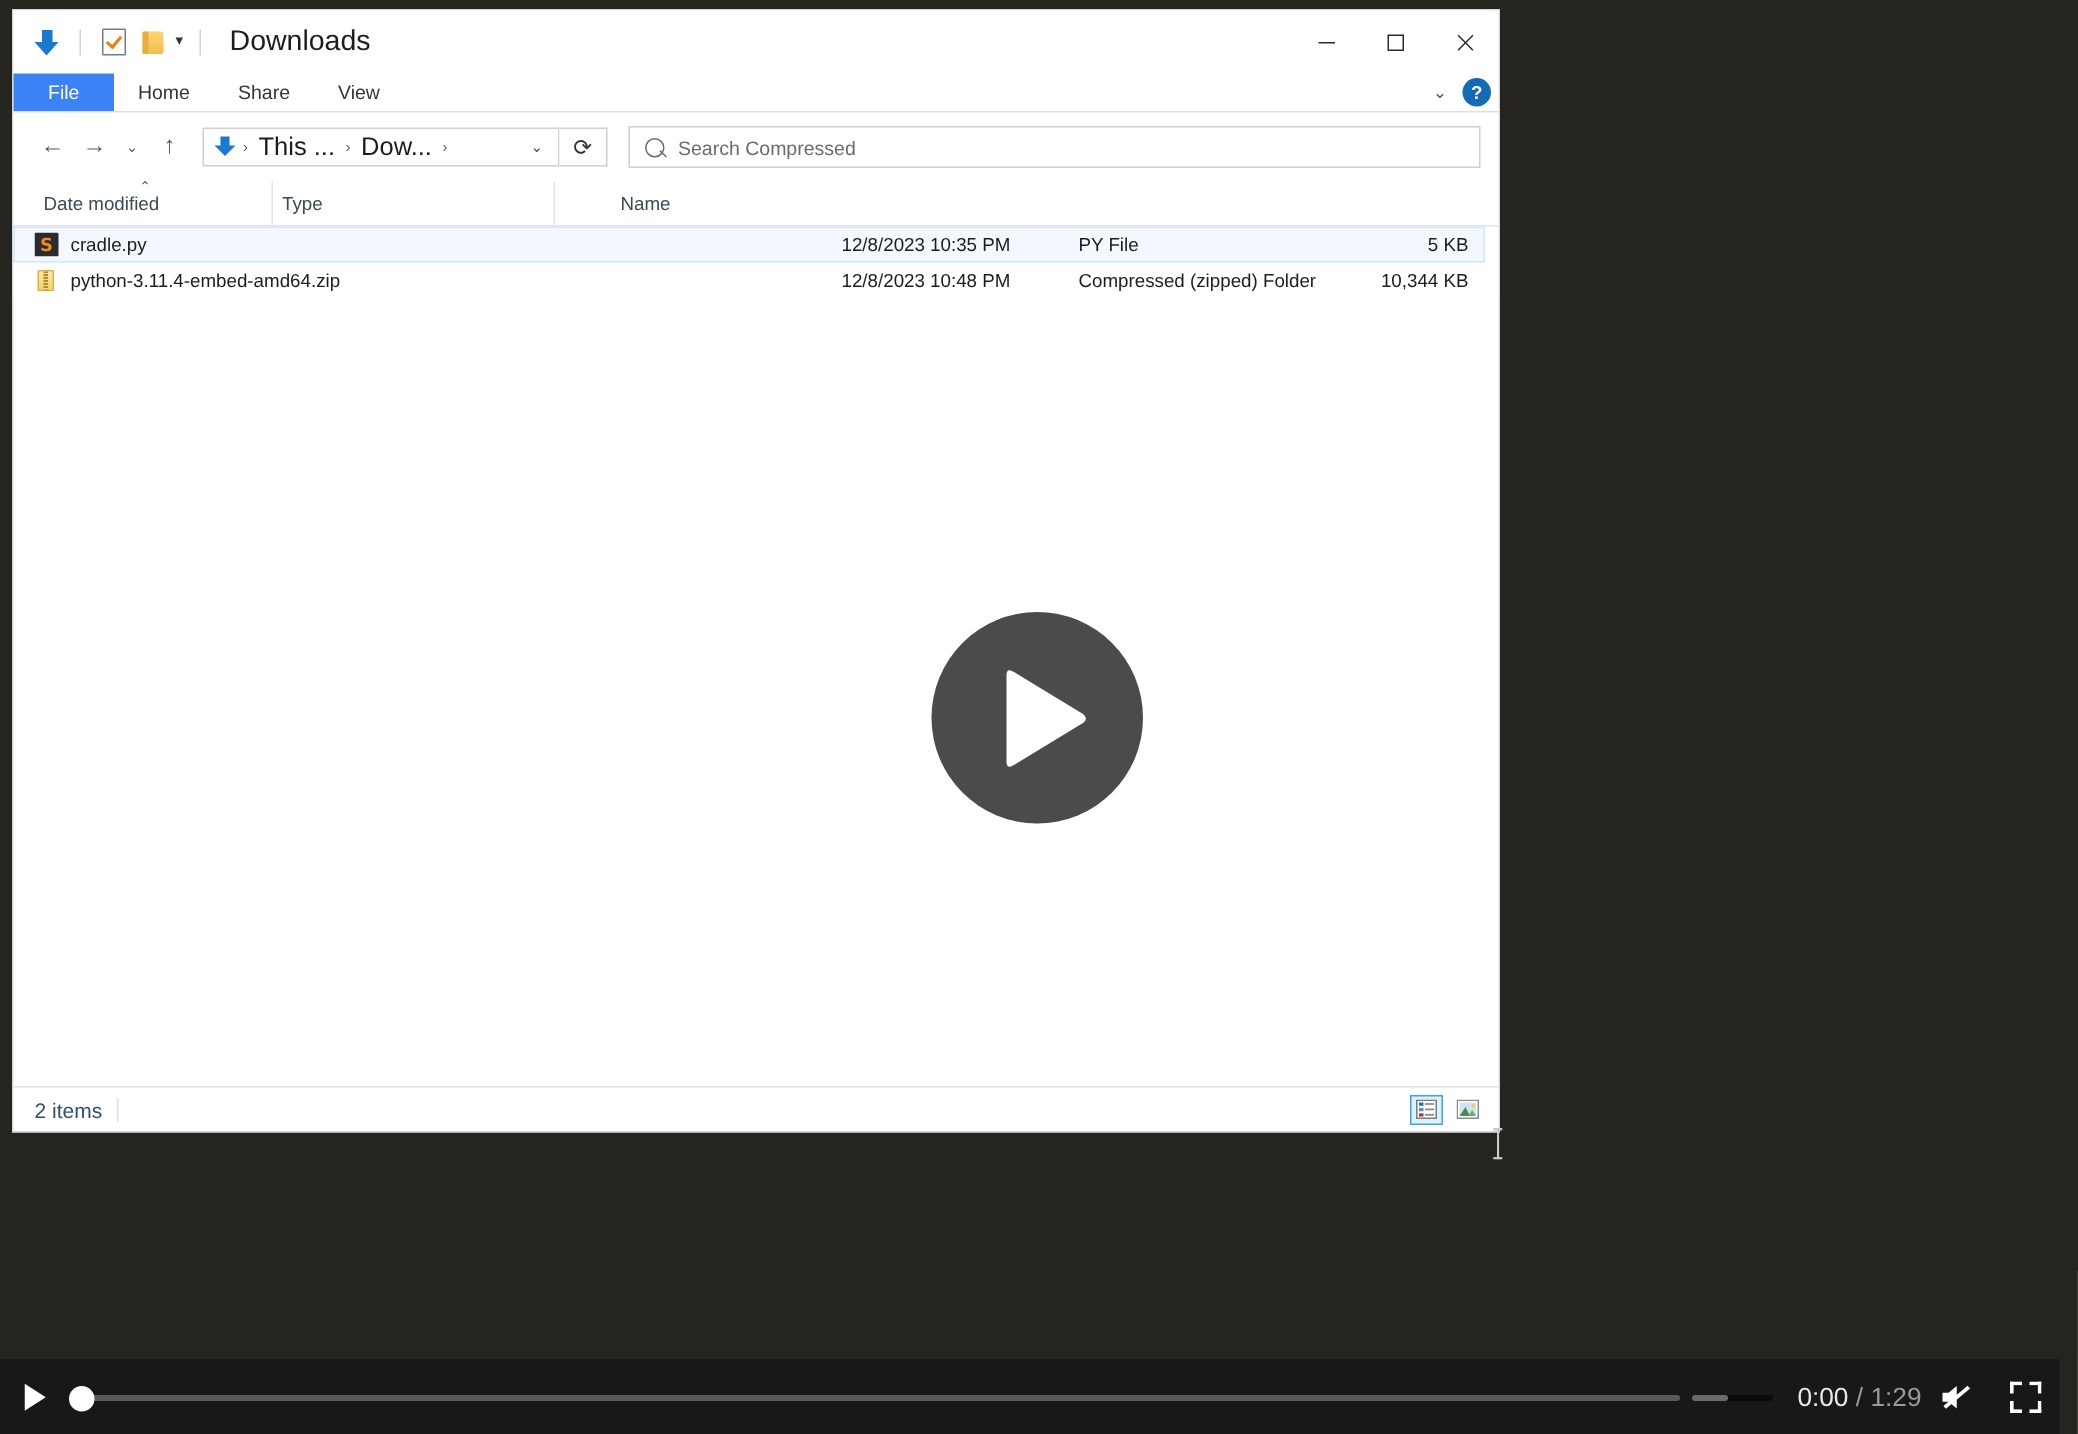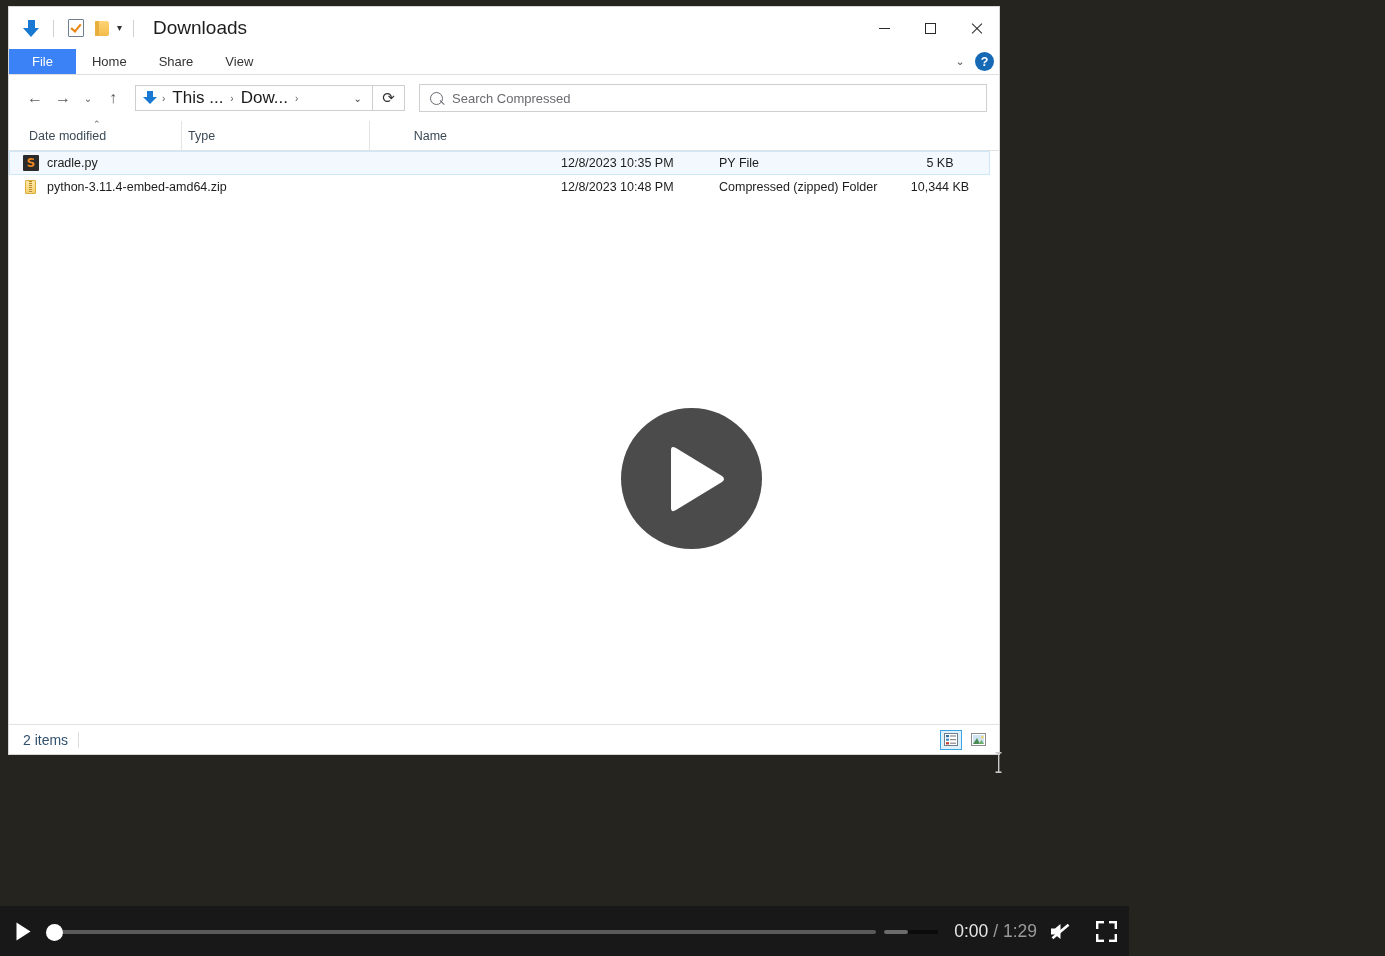--- a/index.html
+++ b/index.html
@@ -267,21 +267,21 @@
   }
   .row.selected {
     background: #f2f8fd;
     border: 1px solid #cde8f9;
     padding-left: 13px;
     margin: 0 9px 0 0;
   }
   .cell-name { width: 532px; display: flex; align-items: center; gap: 8px; overflow: hidden;}
   .cell-date { width: 158px; padding-left: 6px; box-sizing: border-box;}
   .cell-type { width: 188px; padding-left: 6px; box-sizing: border-box;}
-  .cell-size { width: 88px; text-align: center; padding-right: 10px; box-sizing: border-box;}
+  .cell-size { width: 88px; text-align: right; padding-right: 10px; box-sizing: border-box;}
 
   
   .icon-sublime {
     width: 16px; height: 16px;
     background: #2b2b2b;
     border-radius: 1px;
     position: relative;
     flex: 0 0 auto;
     display:flex; align-items:center; justify-content:center;
     font-size: 12px; font-weight: bold; color: #f0881f;
@@ -344,21 +344,21 @@
   #text-cursor {
     position: absolute;
     left: 995px; top: 752px;
     width: 7px; height: 21px;
   }
 
   
   #controls {
     position: absolute;
     left: 0; bottom: 0;
-    width: 1129px; height: 50px;
+    width: 1373px; height: 50px;
     background: #181818;
     display: flex; align-items: center;
   }
   .ctl-play {
     width: 46px; height: 50px;
     display: flex; align-items: center; justify-content: center;
   }
   .ctl-play svg { display: block; }
   .scrub-wrap {
     flex: 1;

